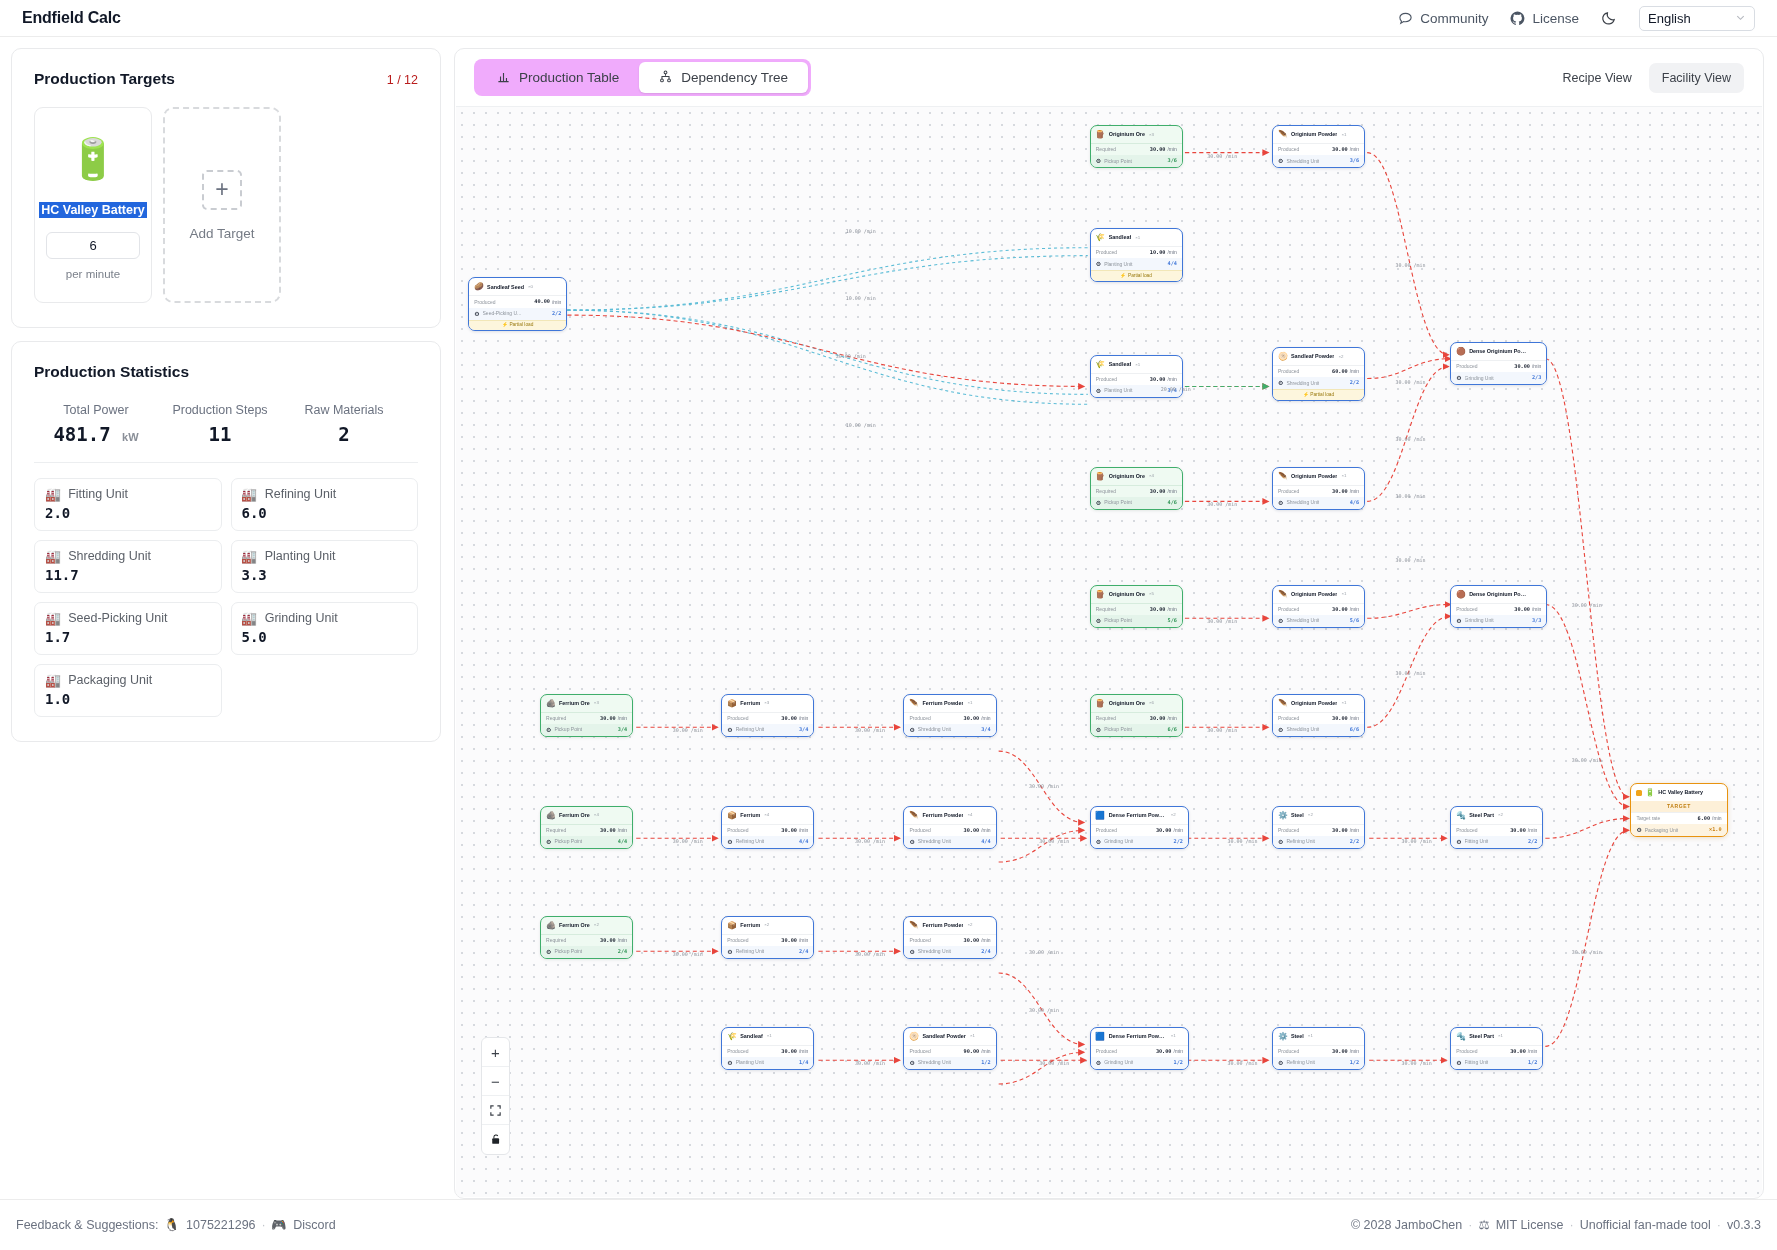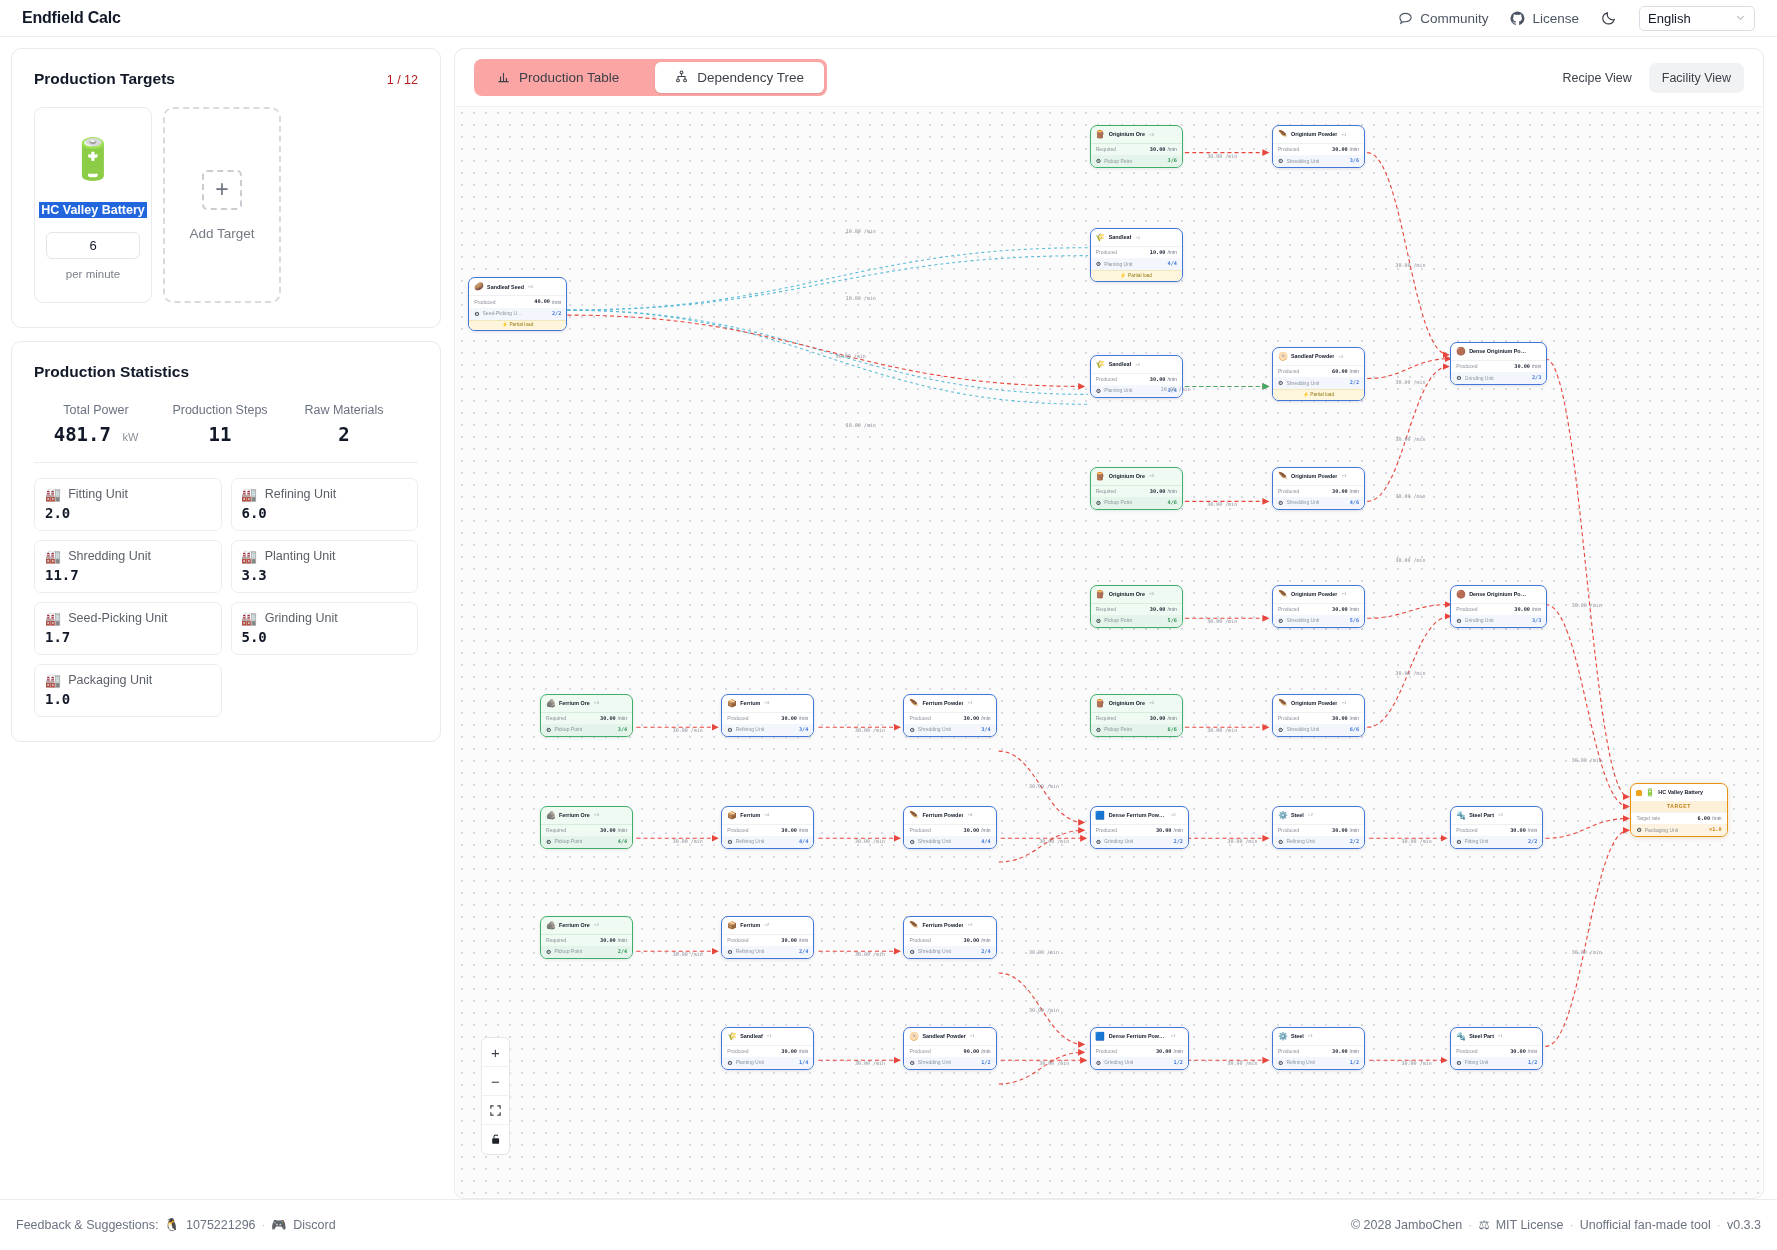--- a/index.html
+++ b/index.html
@@ -63,32 +63,32 @@
   .add-box {
     width:40px;height:40px;border:2px dashed #c9ccd1;border-radius:5px;
     display:flex;align-items:center;justify-content:center;font-size:23px;color:#6b7280;font-weight:300;
   }
   .add-label { font-size:13.5px; color:#757b85; }
   
   .stats-top { display:flex; padding:22px 22px 0 22px; gap:0;text-align:center; }
   .stat-col { width:124px; }
   .stat-lbl { font-size:12.5px; color:#6b7280; }
   .stat-val { margin-top:6px; font-size:19px; font-weight:700; font-family:"DejaVu Sans Mono", monospace; }
-  .stat-val .unit { font-size:11px; font-weight:400; color:#8a8f98; font-family:"Liberation Sans",sans-serif; }
+  .stat-val .unit { font-size:11px; font-weight:700; color:#8a8f98; font-family:"Liberation Sans",sans-serif; }
   .stats-div { margin:17px 22px 0 22px; border-top:1px solid #eceef0; }
   .unit-grid { display:grid; grid-template-columns:1fr 1fr; gap:9px; padding:15px 22px 24px 22px; }
   .unit-box { border:1px solid #ebedef; border-radius:7px; padding:8px 10px 9px 10px; }
   .unit-head { display:flex; align-items:center; gap:7px; font-size:12.5px; color:#5b6068; }
   .unit-ico { font-size:13px; line-height:1; filter:grayscale(.35); }
   .unit-num { margin-top:4px; font-size:14px; font-weight:700; font-family:"DejaVu Sans Mono", monospace; }
   
   .main { flex:1; background:#fff; border:1px solid #e9eaec; border-radius:10px;
           display:flex; flex-direction:column; overflow:hidden; }
   .main-toolbar { height:57px; display:flex; align-items:center; padding:0 19px; }
-  .seg { background:#fca5a5; border-radius:8px; padding:3px; display:flex; gap:16px; }
+  .seg { background:#f0abfc; border-radius:8px; padding:3px; display:flex; gap:0; }
   .seg-btn {
     height:31px; padding:0 20px; border-radius:6px; display:flex; align-items:center; gap:9px;
     font-size:13.5px; color:#3c4149; cursor:pointer;
   }
   .seg-btn.active { background:#fff; box-shadow:0 1px 2px rgba(0,0,0,.10); font-weight:500; }
   .view-seg { margin-left:auto; display:flex; gap:4px; }
   .view-btn { height:30px; padding:0 13px; border-radius:7px; display:flex; align-items:center;
               font-size:12.5px; color:#3c4149; cursor:pointer; }
   .view-btn.active { background:#f1f2f4; }
   

